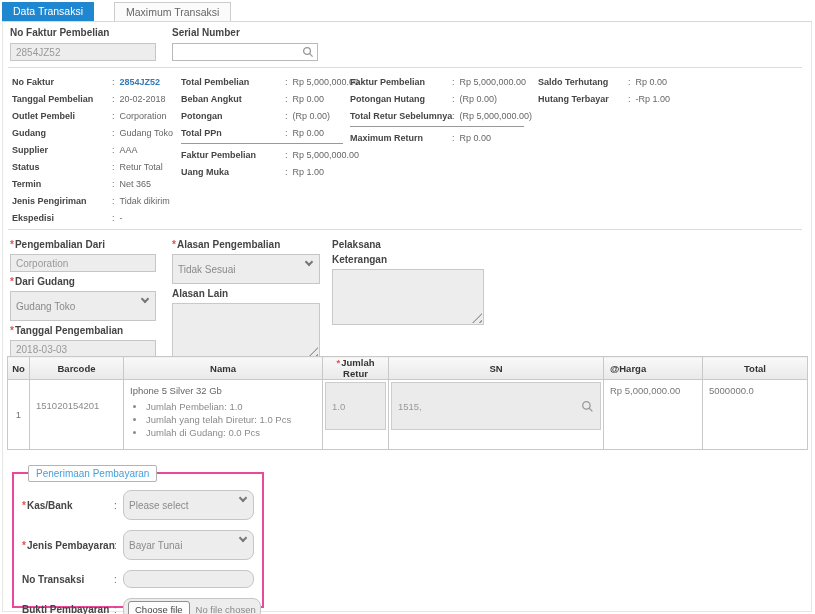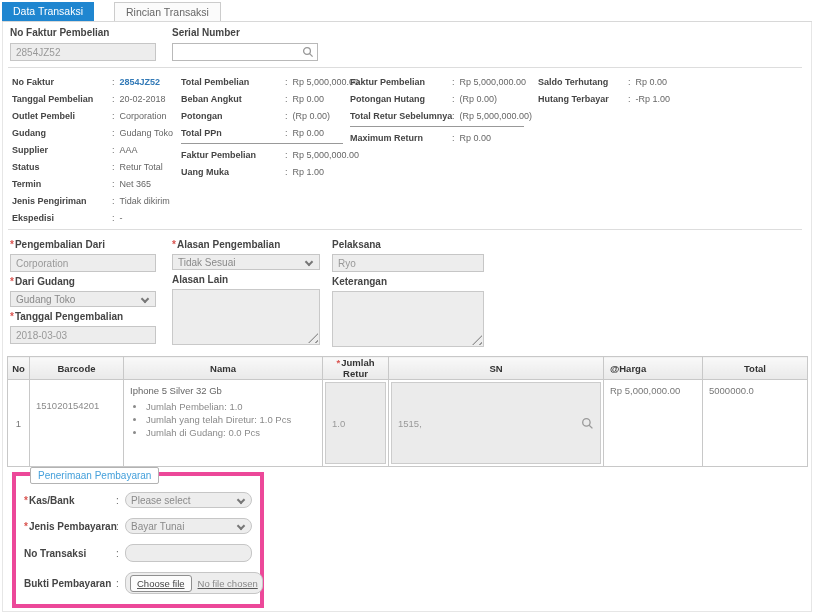--- a/index.html
+++ b/index.html
@@ -17,21 +17,21 @@
   .panel-frame { position:absolute; left:2px; top:21px; width:810px; height:591px;
     border:1px solid #e6e6e6; border-top:none; pointer-events:none; z-index:0; }
   
   .flabel { font-weight:bold; color:#454545; font-size:10px; display:block; white-space:nowrap; }
   .req { color:#d9534f; margin-right:1px; }
   .inp { display:block; width:100%; height:18px; border:1px solid #c6c6c6; background:#ededed;
          color:#999; font-size:10px; padding:0 5px; font-family:inherit; }
   .inp-white { background:#fff; color:#555; border-color:#b9b9b9; }
   .iconwrap { position:relative; }
   .searchicon { position:absolute; right:4px; top:3px; cursor:pointer; }
-  .fake-sel { position:relative; width:100%; height:16px; border:1px solid #c6c6c6; background:#ededed;
+  .fake-sel { position:relative; width:100%; height:30px; border:1px solid #c6c6c6; background:#ededed;
               color:#8a8a8a; font-size:10px; padding:0 18px 0 5px; display:flex; align-items:center; cursor:pointer; }
   .chev { position:absolute; right:7px; top:4px; width:6px; height:6px;
           border-right:2px solid #777; border-bottom:2px solid #777; transform:rotate(45deg); }
   .ta { position:relative; width:100%; height:56px; border:1px solid #c9c9c9; background:#ededed; }
   .grip { position:absolute; right:1px; bottom:1px; width:10px; height:10px;
           background:repeating-linear-gradient(135deg, transparent 0 2px, #999 2px 3px, transparent 3px 5px);
           clip-path:polygon(100% 0, 100% 100%, 0 100%); }
   
   .tf { position:absolute; width:146px; }
   #tf1 { left:10px; top:27px; } #tf2 { left:172px; top:27px; }
@@ -63,45 +63,45 @@
   .dtable th { height:16px; background:linear-gradient(#f9f9f9,#e9e9e9); font-weight:bold;
                color:#333; text-align:center; }
   .dtable th.left { text-align:left; padding-left:6px; }
   .dtable td { height:70px; vertical-align:top; background:#fff; }
   td.no { text-align:center; vertical-align:middle; color:#777; }
   td.bar { padding:20px 6px; color:#8a8a8a; }
   td.nama { padding:5px 6px; color:#666; }
   td.nama ul { margin:5px 0 0 16px; color:#8a8a8a; }
   td.nama li { margin-top:2px; }
   td.box-cell { padding:2px; }
-  .cellbox { width:100%; height:82px; background:#ebebeb; border:1px solid #ccc;
+  .cellbox { width:100%; height:48px; background:#ebebeb; border:1px solid #ccc;
              display:flex; align-items:center; color:#999; padding:0 6px; }
   .cellbox .sp { flex:1; }
   td.money { padding:5px 6px; color:#777; }
   
-  .payfs { position:absolute; left:12px; top:472px; width:252px; height:136px; border:4px solid #ec4899; }
+  .payfs { position:absolute; left:12px; top:472px; width:252px; height:136px; border:2px solid #ec4899; }
   .paylegend { position:absolute; left:14px; top:-9px; background:#fff; border:1px solid #b3b3b3;
                color:#45a0db; font-size:10px; padding:2px 7px; border-radius:2px; }
   .prow { display:flex; align-items:center; margin:0 8px 10px; }
   .prow.first { margin-top:16px; }
   .plbl { width:92px; font-weight:bold; color:#454545; font-size:10px; flex:none; white-space:nowrap; }
   .pcolon { width:9px; color:#666; font-size:10px; flex:none; }
   .pctl { flex:1;border-radius:8px; }
   .filewrap { height:22px; background:#ededed; border:1px solid #c6c6c6; display:flex;
               align-items:center; padding:0 4px; gap:6px;text-decoration:underline; }
   .filebtn { border:1px solid #8f8f8f; background:#fcfcfc; border-radius:3px; font-size:9.5px;
              color:#444; padding:2px 6px; cursor:pointer; white-space:nowrap; }
   .filestatus { color:#888; font-size:9.5px; white-space:nowrap; }
 </style>
 </head>
 <body>
 
 <div class="tabs">
   <div class="tab tab-active">Data Transaksi</div>
-  <div class="tab tab-inactive">Rincian Transaksi</div>
+  <div class="tab tab-inactive">Maximum Transaksi</div>
 </div>
 <div class="tabline"></div>
 <div class="panel-frame"></div>
 
 <div class="tf" id="tf1">
   <span class="flabel">No Faktur Pembelian</span>
   <input class="inp" value="2854JZ52" style="">
 </div>
 <div class="tf" id="tf2">
   <span class="flabel">Serial Number</span>
@@ -254,21 +254,20 @@
   <div class="fake-sel">
       <span>Tidak Sesuai</span>
       <span class="chev"></span>
     </div>
   <span class="flabel fgap">Alasan Lain</span>
   <div class="ta"><span></span><span class="grip"></span></div>
 </div>
 
 <div class="fcol" id="fc3">
   <span class="flabel">Pelaksana</span>
-  <input class="inp" value="Ryo" style="">
   <span class="flabel fgap">Keterangan</span>
   <div class="ta"><span></span><span class="grip"></span></div>
 </div>
 
 <div class="db-title">Daftar Barang</div>
 <table class="dtable">
   <colgroup>
     <col style="width:22px">
       <col style="width:94px">
       <col style="width:199px">

